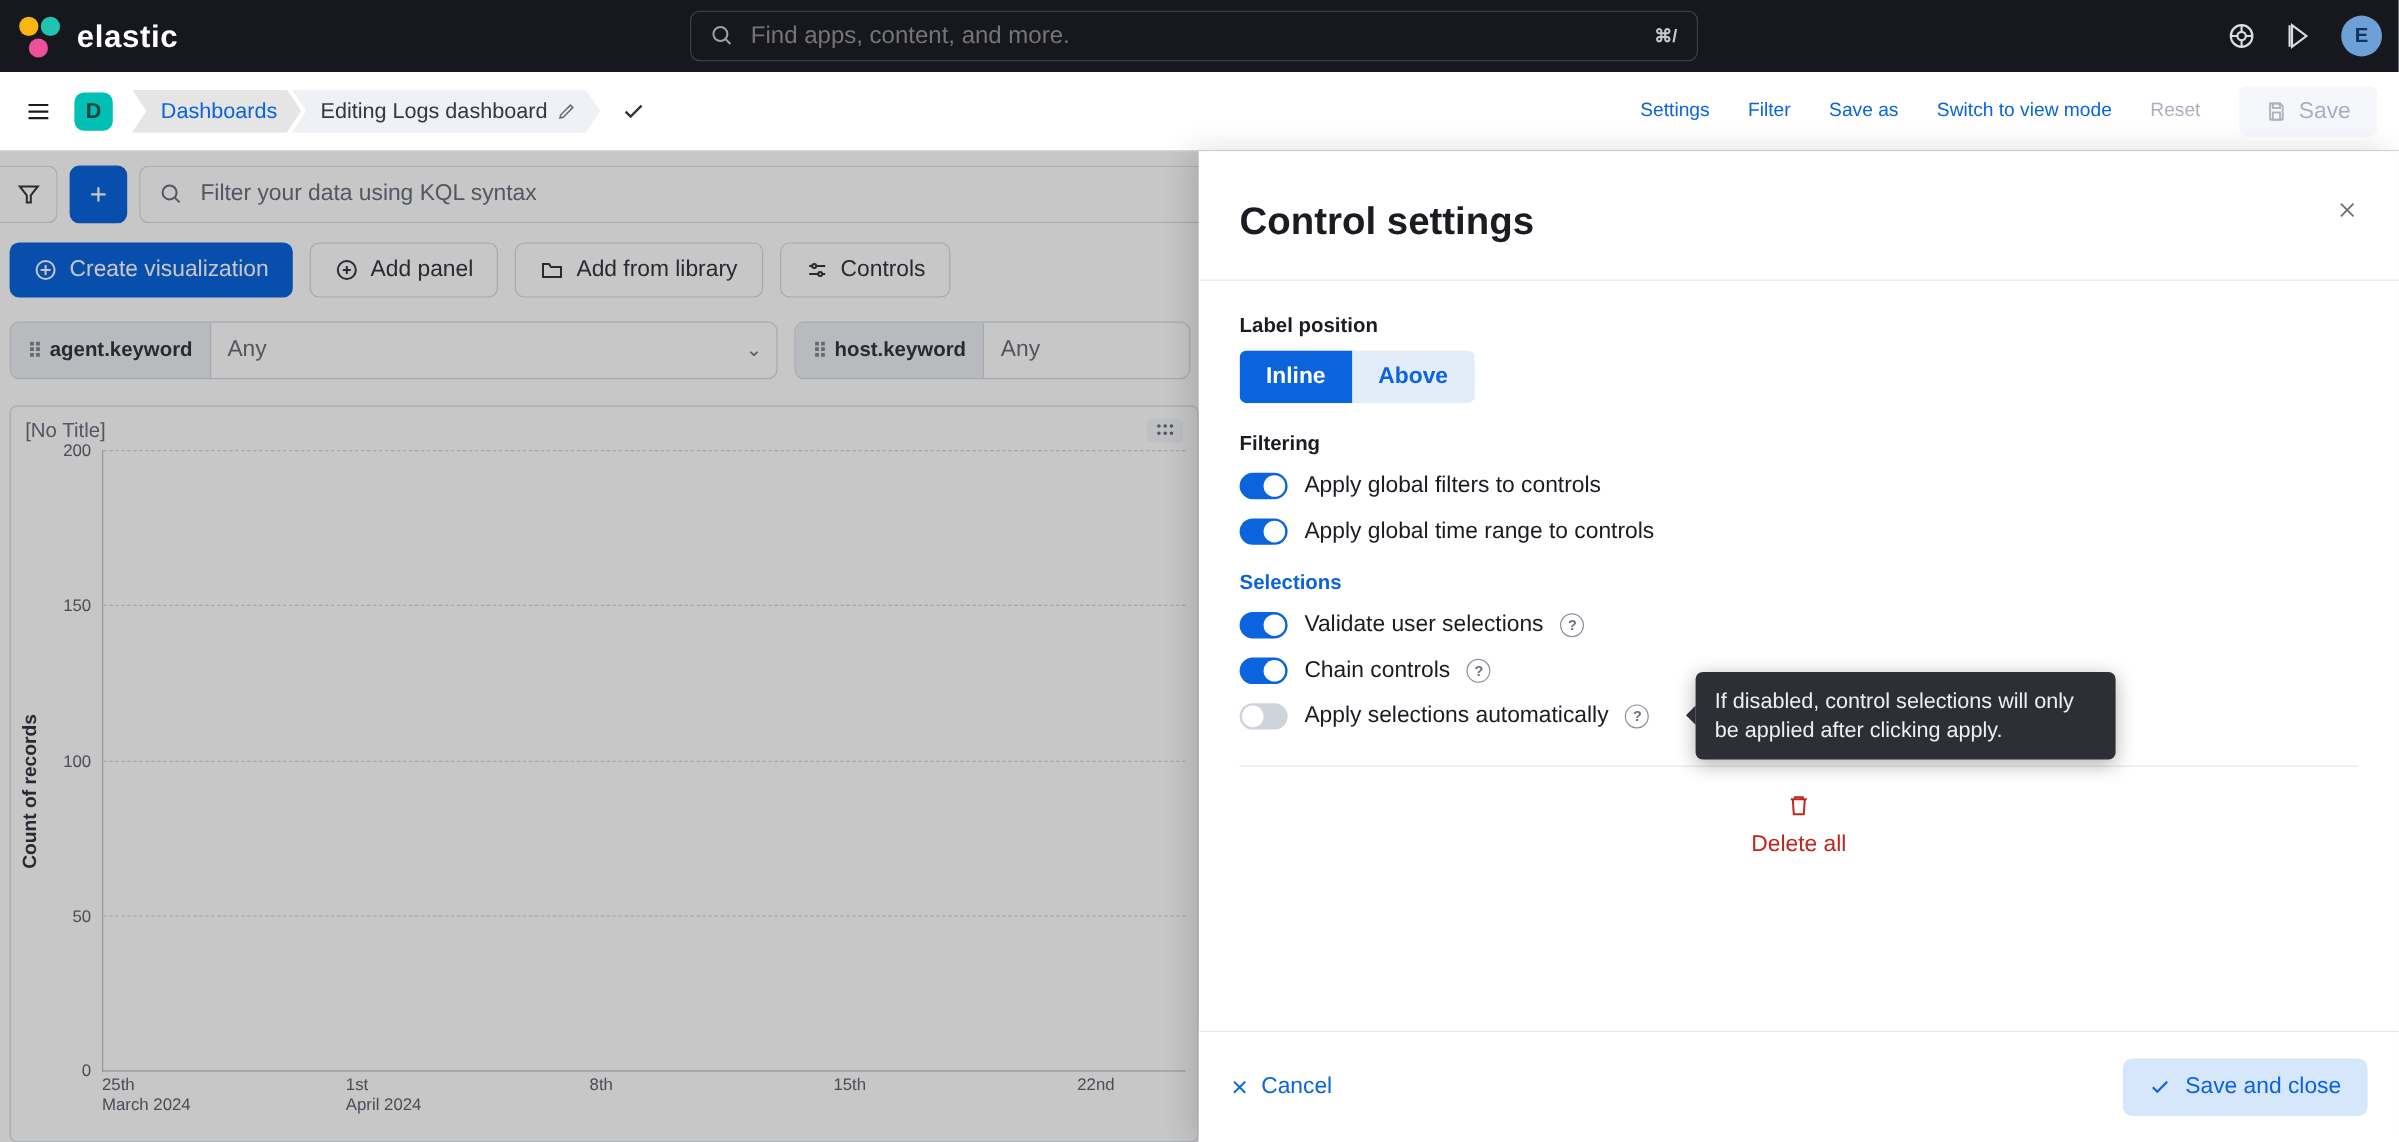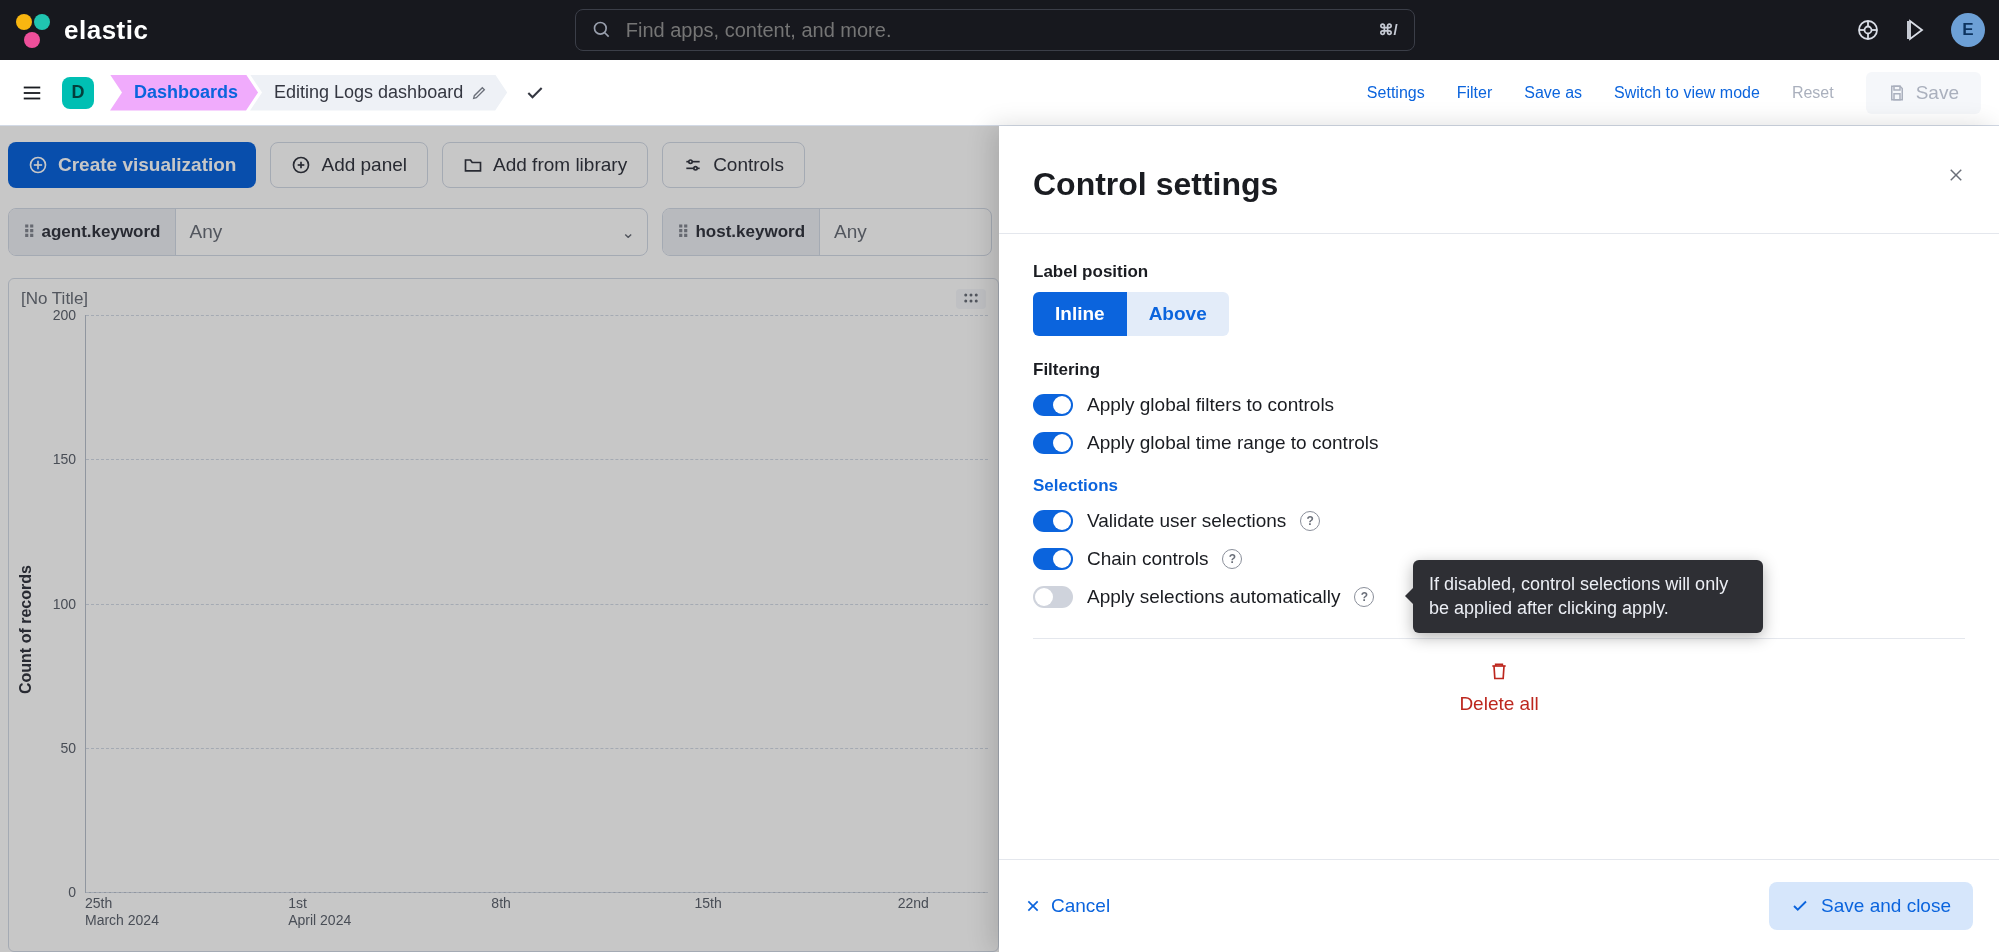--- a/index.html
+++ b/index.html
@@ -19,21 +19,21 @@
   .top-icons { display:flex; align-items:center; gap:22px; margin-left:14px; }
   .icon-btn { width:26px; height:26px; display:flex; align-items:center; justify-content:center; color:#d9dde6; }
   .avatar { width:34px; height:34px; border-radius:50%; background:#6da0d6; color:#0d335e; display:flex; align-items:center; justify-content:center; font-weight:700; font-size:17px; }
 
   
   .secondbar { height:66px; background:#fff; border-bottom:1px solid #d3dae6; display:flex; align-items:center; padding:0 18px; gap:10px; }
   .hamburger { width:28px; height:28px; display:flex; align-items:center; justify-content:center; color:#1a1c21; }
   .badge-d { width:32px; height:32px; border-radius:8px; background:#00bfb3; color:#03403c; font-weight:700; display:flex; align-items:center; justify-content:center; font-size:18px; margin-right:6px;margin-left:6px;}
   .breadcrumbs { display:flex; align-items:center; gap:0; }
   .crumb { height:36px; display:flex; align-items:center; padding:0 20px 0 24px; font-size:18px; position:relative; clip-path: polygon(0 0,calc(100% - 12px) 0,100% 50%,calc(100% - 12px) 100%,0 100%,12px 50%);}
-  .crumb.first { background:#f0abfc; color:#0b64dd; font-weight:700;}
+  .crumb.first { background:#e5e5e5; color:#0b64dd; font-weight:400;}
   .crumb.second { background:#eef1f6; color:#343741; margin-left:-8px;}
   .pencil { color:#6a6f79; margin-left:8px; }
   .check { margin-left:8px; color:#343741; }
   .topactions { margin-left:auto; display:flex; align-items:center; gap:32px; }
   .link { color:#0b64dd; font-size:16px; font-weight:500; }
   .link.disabled { color:#aab0bd; }
   .save-btn { background:#f5f7fa; color:#aab0bd; height:42px; padding:0 22px; border-radius:6px; display:flex; align-items:center; gap:10px; font-size:19px; font-weight:500;}
 
   
   .main { display:flex; height:calc(952px - 60px - 66px); }
@@ -44,21 +44,21 @@
   
   .queryrow { display:flex; align-items:center; gap:10px; padding:12px 0 0 0; }
   .sq-btn { width:48px; height:48px; border:1px solid #d3dae6; border-radius:8px; display:flex; align-items:center; justify-content:center; }
   .sq-btn.plus { background:#0b64dd; border-color:#0b64dd; color:#fff; }
   .sq-btn.left { border-radius:0 8px 8px 0; border-left:none;}
   .kql { flex:1; height:48px; border:1px solid #d3dae6; border-radius:8px; display:flex; align-items:center; padding:0 16px; gap:14px; color:#69707d; font-size:19px; background:#fff;border-right:none;border-radius:8px 0 0 8px;}
 
   
   .toolbarrow { display:flex; gap:14px; padding:16px 0 0 8px; }
   .tb-btn { height:46px; padding:0 20px; border-radius:8px; display:flex; align-items:center; gap:10px; font-size:19px; }
-  .tb-primary { background:#0b64dd; color:#fff;font-weight:bold; }
+  .tb-primary { background:#0b64dd; color:#fff; }
   .tb-out { border:1px solid #d3dae6; background:#fff; color:#343741; }
 
   
   .controlsrow { display:flex; gap:14px; padding:20px 0 0 8px; }
   .control-pill { height:48px; border:1px solid #d3dae6; border-radius:8px; display:flex; align-items:center; background:#fff; overflow:hidden; min-width:330px; }
   .control-pill .lbl { background:#eceff4; padding:0 14px; height:100%; display:flex; align-items:center; font-weight:600; font-size:17px; color:#343741; border-right:1px solid #d3dae6;}
   .control-pill .lbl .grip { color:#838791; margin-right:8px; letter-spacing:-2px; font-size:17px;}
   .control-pill .val { flex:1; padding:0 14px; color:#6a6f79; font-size:19px; }
   .control-pill .chev { padding:0 12px; color:#6a6f79; }
   .control-pill.wide {min-width:640px;}
@@ -192,20 +192,40 @@
         </svg>
       <span>Save</span>
     </div>
   </div>
 </div>
 
 <div class="main">
 
   <div class="dash">
     <div class="dash-inner">
+      <div class="queryrow">
+        <div class="sq-btn left">
+          <svg width="20" height="20" viewBox="0 0 24 24" fill="none" stroke="#343741" stroke-width="2">
+              <polygon points="3 4 21 4 14 13 14 20 10 20 10 13 3 4"></polygon>
+            </svg>
+        </div>
+        <div class="sq-btn plus">
+          <svg width="18" height="18" viewBox="0 0 24 24" stroke="#fff" stroke-width="2.5">
+              <line x1="12" y1="4" x2="12" y2="20"></line>
+              <line x1="4" y1="12" x2="20" y2="12"></line>
+            </svg>
+        </div>
+        <div class="kql">
+          <svg width="20" height="20" viewBox="0 0 24 24" fill="none" stroke="#69707d" stroke-width="2">
+              <circle cx="10" cy="10" r="7"></circle>
+              <line x1="20" y1="20" x2="15" y2="15"></line>
+            </svg>
+          <span>Filter your data using KQL syntax</span>
+        </div>
+      </div>
 
       <div class="toolbarrow">
         <div class="tb-btn tb-primary">
           <svg width="20" height="20" viewBox="0 0 24 24" fill="none" stroke="#fff" stroke-width="2">
               <circle cx="12" cy="12" r="9"></circle>
               <line x1="12" y1="7" x2="12" y2="17"></line>
               <line x1="7" y1="12" x2="17" y2="12"></line>
             </svg>
           <span>Create visualization</span>
         </div>

